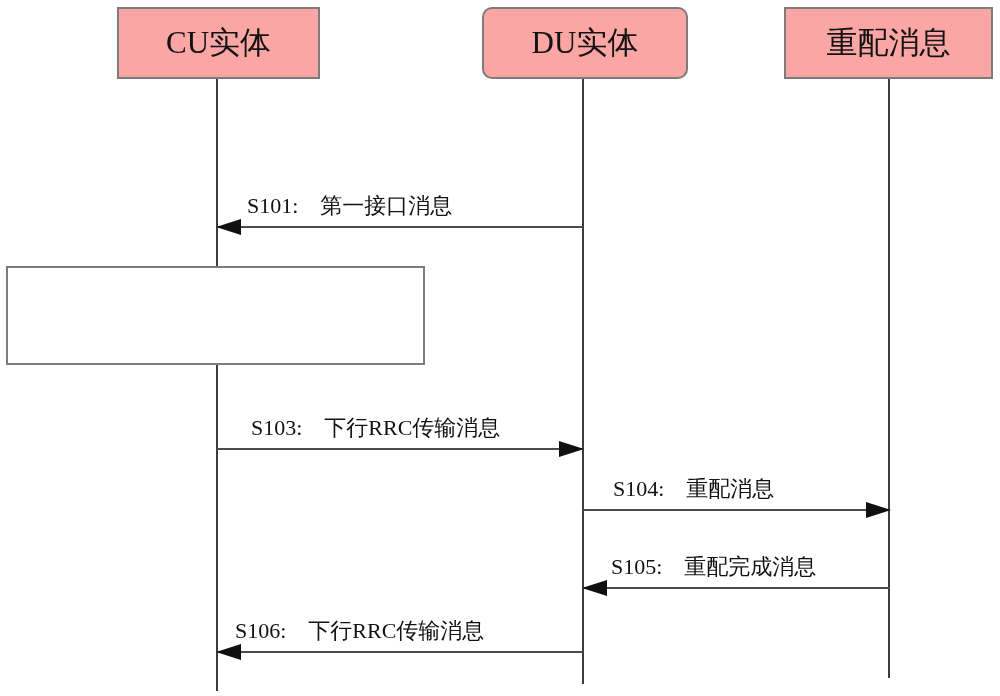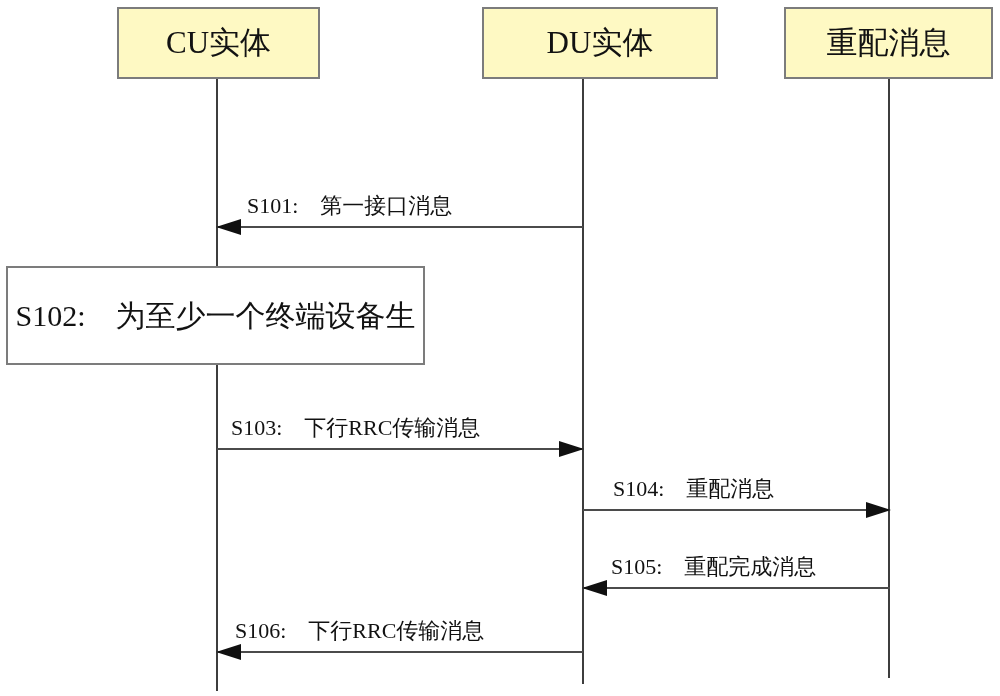--- a/index.html
+++ b/index.html
@@ -15,33 +15,33 @@
     overflow: hidden;
     font-family: "Liberation Serif", "DejaVu Serif", serif;
     color: #121212;
   }
   
   .entity-box {
     position: absolute;
     top: 7px;
     height: 72px;
     border: 2px solid #7c7c7c;
-    background: #fef9c3;
+    background: #fca5a5;
     display: flex;
     align-items: center;
     justify-content: center;
     box-sizing: border-box;
     z-index: 3;
   }
   .entity-box .entity-label {
     font-size: 31px;
     white-space: nowrap;
   }
   .entity-cu { left: 117px; width: 203px; }
-  .entity-du { left: 482px; width: 236px; }
+  .entity-du { left: 482px; width: 206px; border-radius: 10px; }
   .entity-ue { left: 784px; width: 209px; }
 
   
   .lifeline {
     position: absolute;
     top: 79px;
     width: 2px;
     background: #3d3d3d;
     z-index: 1;
   }
@@ -101,21 +101,21 @@
     bottom: 6px;
     font-size: 22px;
     white-space: nowrap;
   }
   .arrow-s101 { left: 217px; top: 227px; width: 366px; }
   .arrow-s103 { left: 217px; top: 449px; width: 366px; }
   .arrow-s104 { left: 583px; top: 510px; width: 307px; }
   .arrow-s105 { left: 583px; top: 588px; width: 307px; }
   .arrow-s106 { left: 217px; top: 652px; width: 366px; }
   .arrow-s101 .msg-label { left: 30px; }
-  .arrow-s103 .msg-label { left: 14px; }
+  .arrow-s103 .msg-label { left: 34px; }
   .arrow-s104 .msg-label { left: 30px; }
   .arrow-s105 .msg-label { left: 28px; text-align: right; }
   .arrow-s106 .msg-label { left: 18px; }
 </style>
 </head>
 <body>
 
 <div class="canvas">
 
   <div class="entity-box entity-cu">
@@ -132,21 +132,20 @@
   <div class="lifeline lifeline-du"></div>
   <div class="lifeline lifeline-ue"></div>
 
   <div class="arrow arrow-s101">
     <span class="msg-label">S101:　第一接口消息</span>
     <span class="shaft"></span>
     <span class="head head-left"></span>
   </div>
 
   <div class="process-box">
-    <div class="proc-line">S102:　为至少一个终端设备生</div>
   </div>
 
   <div class="arrow arrow-s103">
     <span class="msg-label">S103:　下行RRC传输消息</span>
     <span class="shaft"></span>
     <span class="head head-right"></span>
   </div>
 
   <div class="arrow arrow-s104">
     <span class="msg-label">S104:　重配消息</span>

